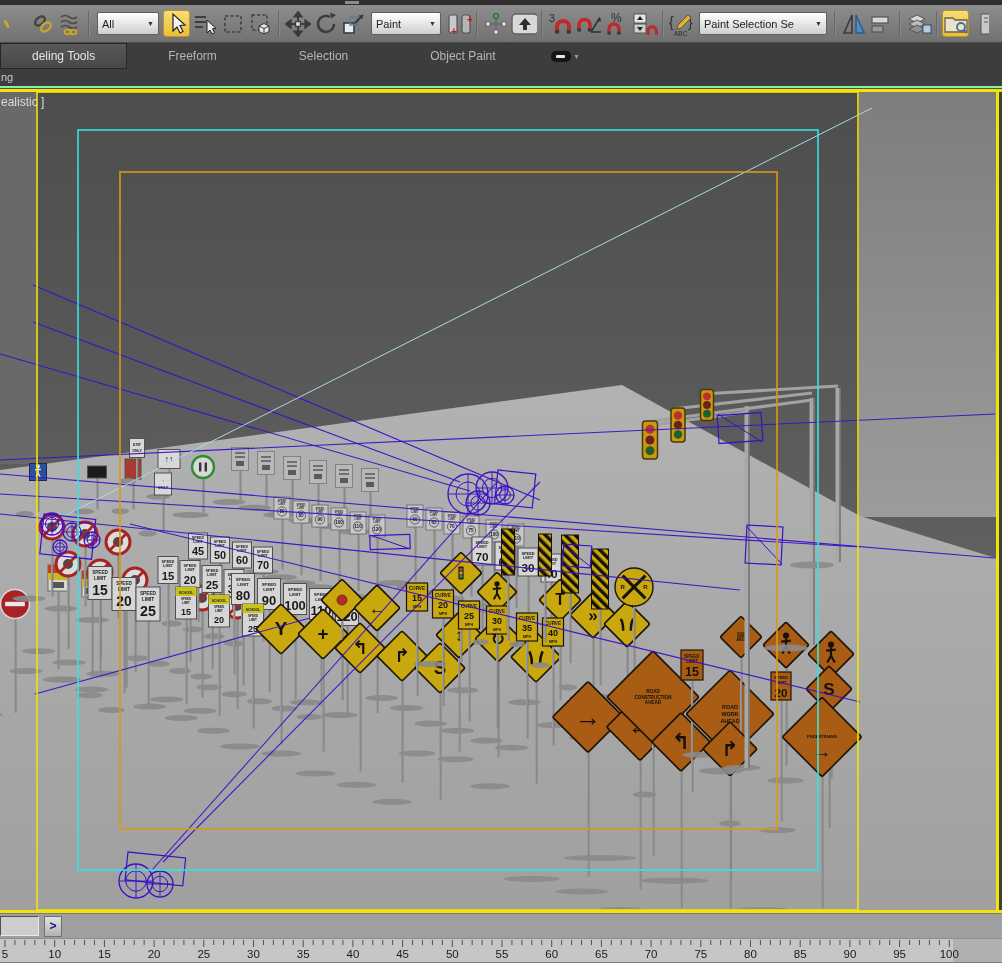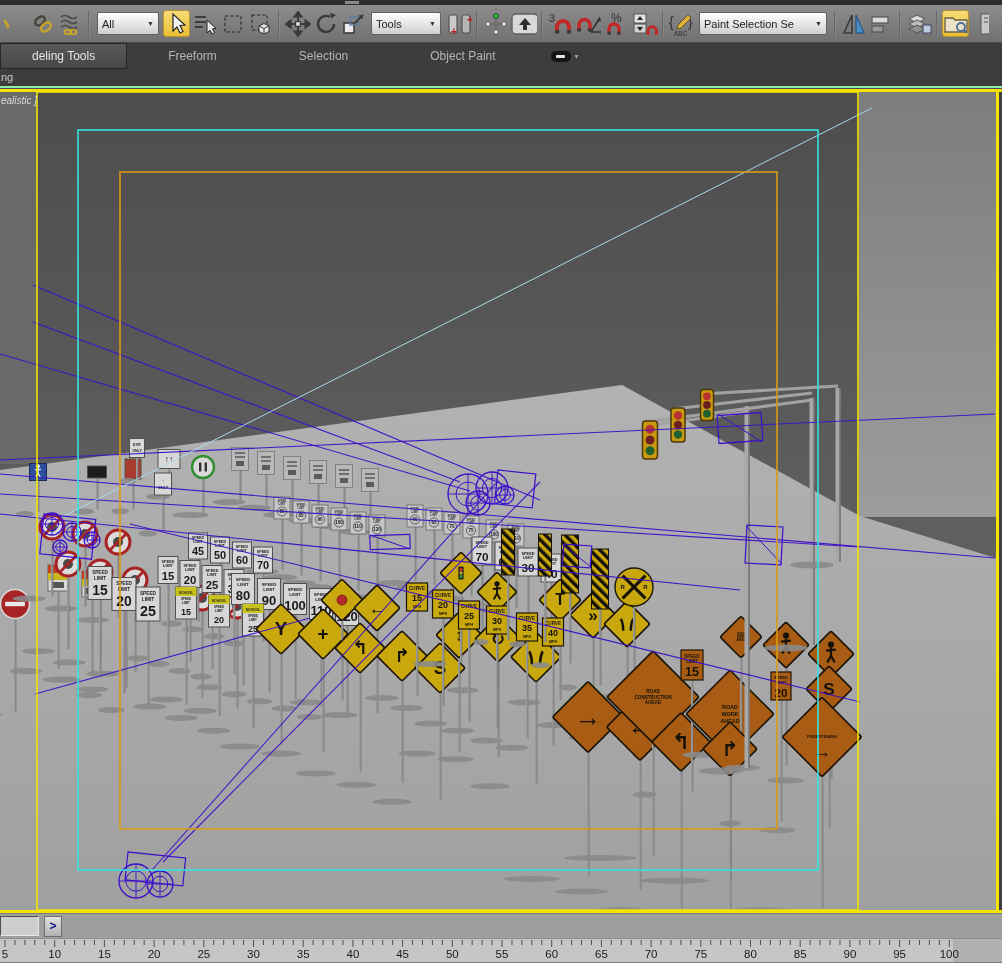--- a/index.html
+++ b/index.html
@@ -31,21 +31,21 @@
   .ribbon-toggle{display:flex;align-items:center;margin-left:14px;gap:4px;}
   .ribbon-toggle .pill{width:20px;height:11px;background:#161616;border-radius:5px;
                        display:flex;align-items:center;justify-content:center;}
   .ribbon-toggle .pill span{display:block;width:9px;height:3px;background:#e8e8e8;border-radius:1px;}
   .ribbon-toggle .car{color:#9a9a9a;font-size:8px;}
   .ribbon-sub{height:17px;background:#3d3d3d;border-bottom:2px solid #86efac;
               color:#c8c8c8;font-size:11px;line-height:16px;padding-left:1px;}
   
   .viewport{position:relative;height:825px;background:#5a5a5a;}
   .viewport svg{position:absolute;left:0;top:0;}
-  .vp-label{position:absolute;left:1px;top:7px;color:#dcdcdc;font-size:10px;z-index:5;font-style:italic;}
+  .vp-label{position:absolute;left:1px;top:7px;color:#dcdcdc;font-size:12px;z-index:5;}
   
   .listener{height:24px;background:#9f9f9f;display:flex;align-items:center;border-top:1px solid #7c7c7c;}
   .lst-field{width:37px;height:18px;background:#cdcdcd;border:1px solid #4f4f4f;border-right-color:#e8e8e8;
              border-bottom-color:#e8e8e8;margin-right:5px;}
   .lst-btn{width:16px;height:19px;background:linear-gradient(#e2e2e2,#b2b2b2);
            border:1px solid #6f6f6f;color:#14148c;font-size:12px;font-weight:bold;
            display:flex;align-items:center;justify-content:center;}
   .trackbar{height:23px;background:#c6c6c6;position:relative;border-top:1px solid #8d8d8d;}
   .statusstrip{height:5px;background:#7b7b7b;position:relative;}
   .statusstrip i{position:absolute;top:1px;height:4px;background:#aeaeae;border-top:1px solid #5f5f5f;}
@@ -132,21 +132,21 @@
     </div>
     <div class="tb-btn">
       <svg width="26" height="26">
         <rect x="3" y="12" width="10" height="10" fill="#ececec" stroke="#3a3a3a" stroke-width="1.6"></rect>
         <rect x="9" y="6" width="8" height="8" fill="none" stroke="#5a7a9a" stroke-width="1.4"></rect>
         <line x1="14" y1="12" x2="21" y2="5" stroke="#3a3a3a" stroke-width="2"></line>
         <path d="M22.5 3.5 l-5 1 3.8 3.8 Z" fill="#3a3a3a"></path>
       </svg>
     </div>
     <div class="tb-dd" style="width: 60px;">
-      <span class="dd-txt">Tools</span>
+      <span class="dd-txt">Paint</span>
       <span class="dd-ar">▼</span>
     </div>
     <div class="tb-btn">
       <svg width="30" height="26">
         <rect x="4" y="4" width="8" height="18" rx="2" fill="#c9c9c9" stroke="#555" stroke-width="1.2"></rect>
         <rect x="17" y="4" width="8" height="18" rx="2" fill="#b5b5b5" stroke="#555" stroke-width="1.2"></rect>
         <text x="6" y="24" font-size="10" fill="#c01818" font-weight="bold">+</text>
         <text x="22" y="12" font-size="10" fill="#c01818" font-weight="bold">+</text>
       </svg>
     </div>

